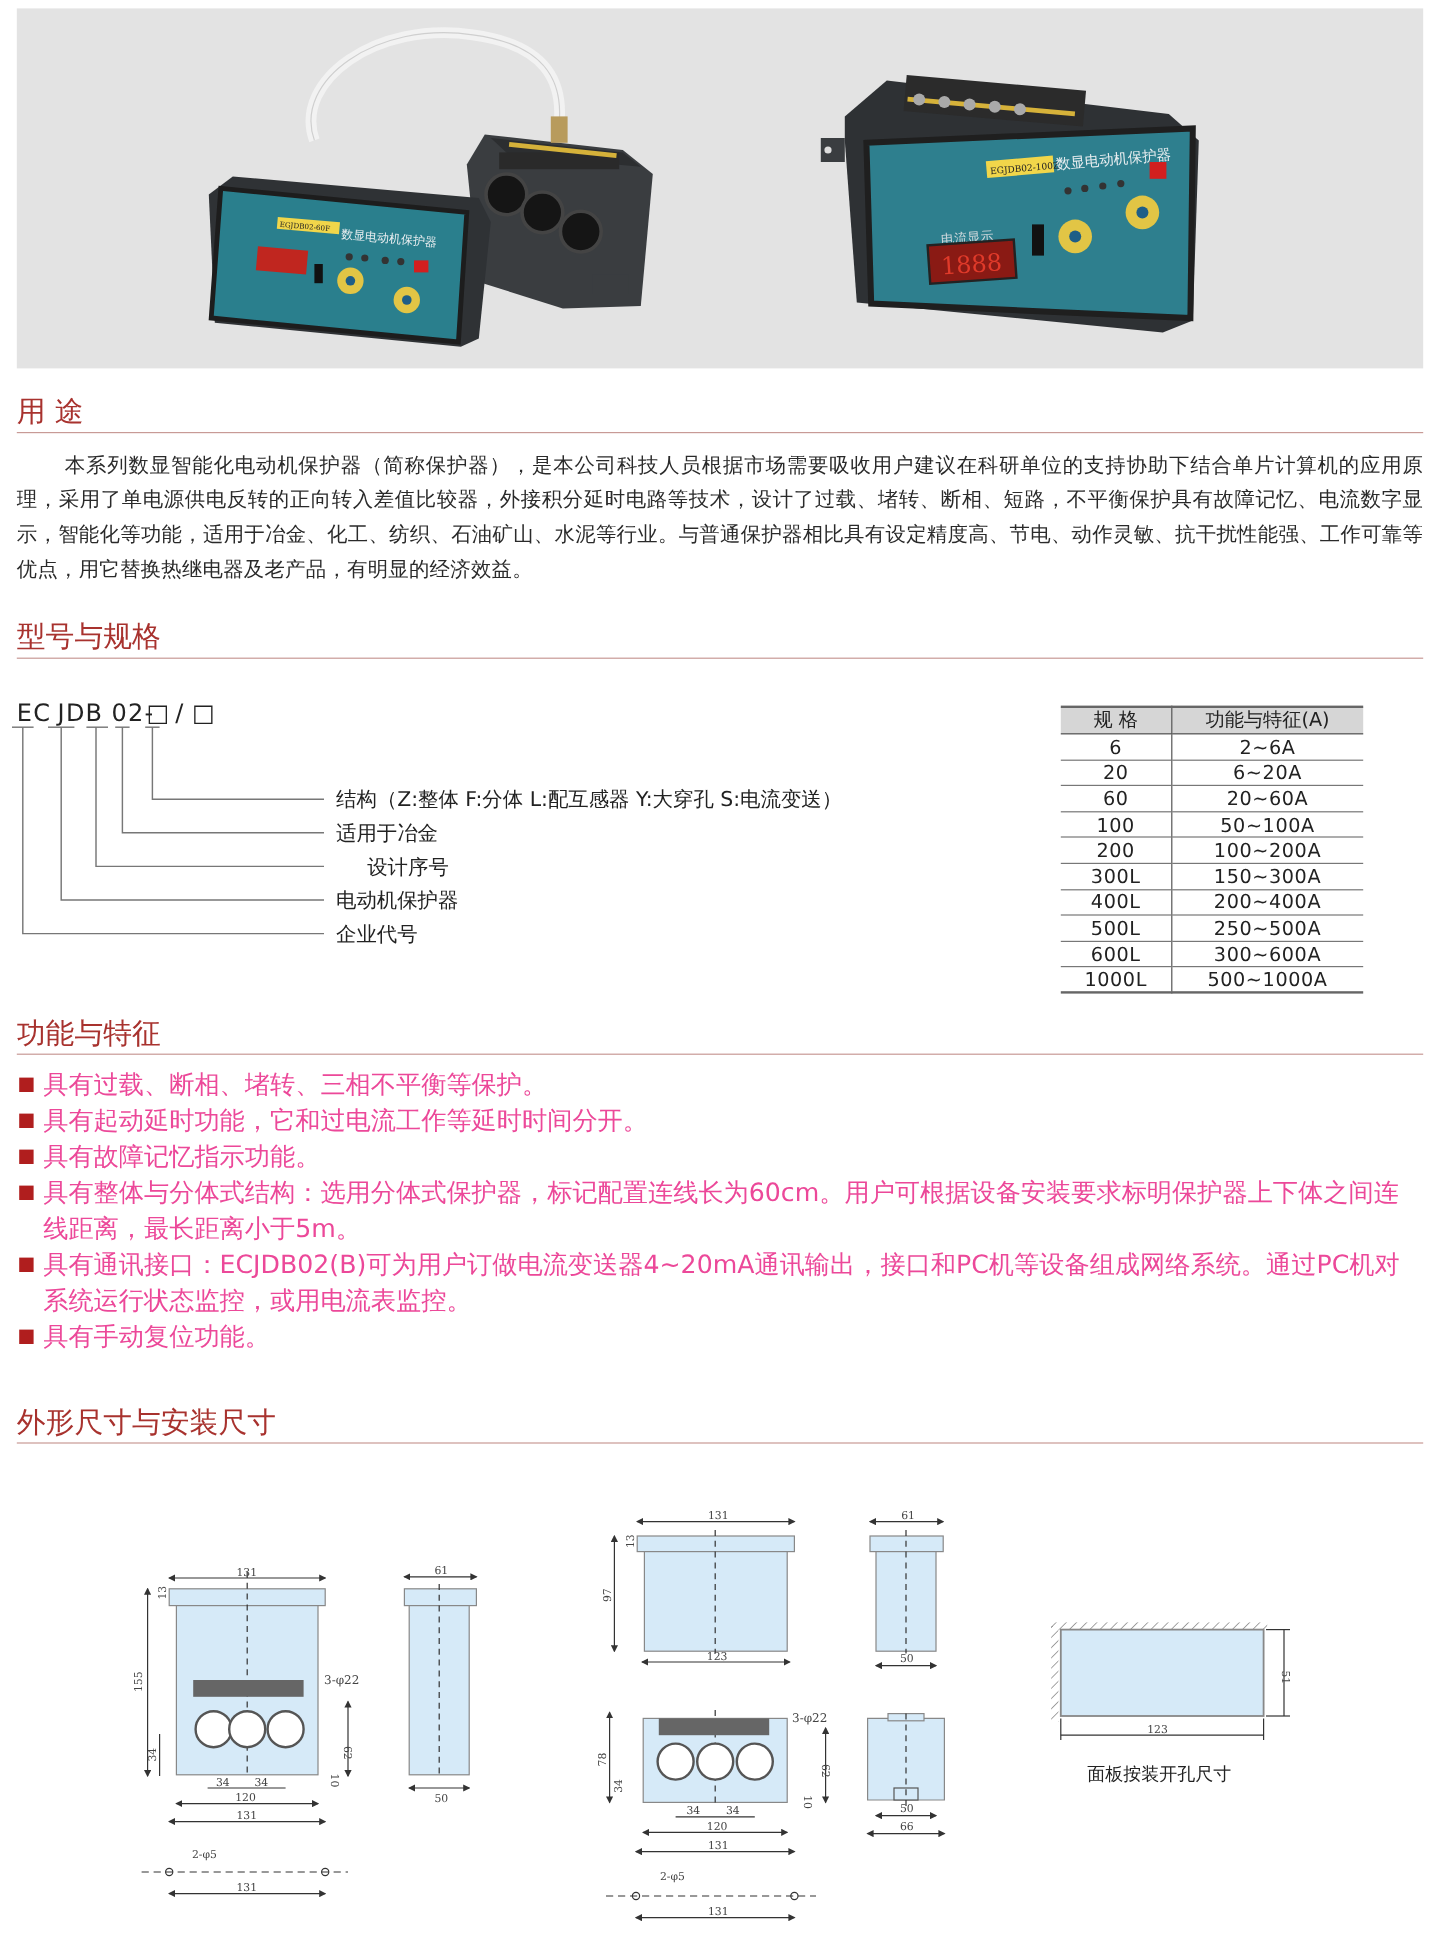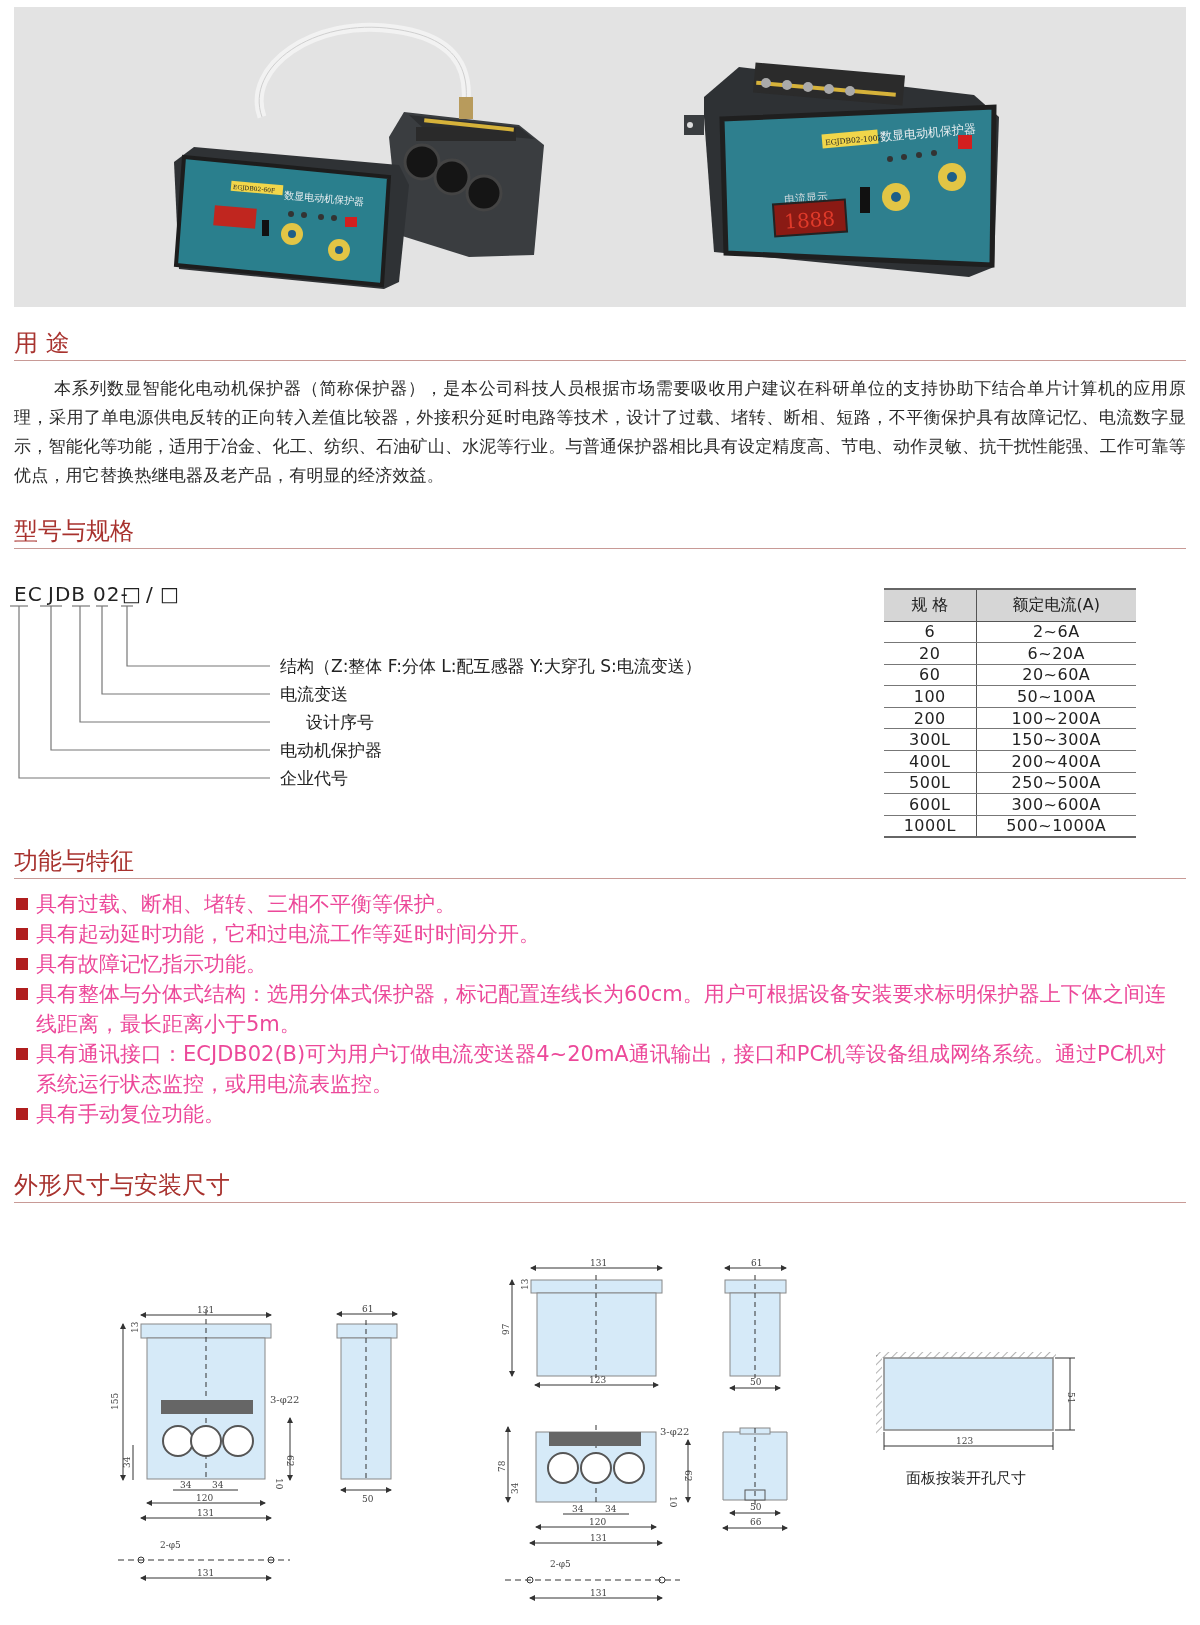--- a/index.html
+++ b/index.html
@@ -19,21 +19,21 @@
       position: absolute; left: 14px; width: 1172px; font-size: 17px; line-height: 29px; color: #2a2a2a;
       text-indent: 40px; letter-spacing: 0.2px; text-align: justify;
     }
     .model-code { position: absolute; left: 14px; top: 582px; font-size: 20px; letter-spacing: 1px; color: #222; }
     .code-seg { position: absolute; top: 0; white-space: nowrap; }
     .legend-label { position: absolute; font-size: 17px; color: #222; white-space: nowrap; }
     table.spec {
       position: absolute; left: 884px; top: 588px; width: 252px; border-collapse: collapse; font-size: 16px;
       border-top: 2px solid #666; border-bottom: 2px solid #666;
     }
-    table.spec th { background: #d6d6d6; font-weight: normal; font-size: 16px; height: 32px; border-bottom: 1.5px solid #555; }
+    table.spec th { background: #d6d6d6; font-weight: normal; font-size: 16px; height: 22px; border-bottom: 1.5px solid #555; }
     table.spec td { height: 21.6px; text-align: center; border-bottom: 1px solid #777; letter-spacing: 0.5px; }
     table.spec td:first-child, table.spec th:first-child { border-right: 1.5px solid #555; width: 92px; }
     .features { position: absolute; left: 14px; top: 889px; width: 1172px; }
     .feat { position: relative; padding-left: 22px; font-size: 21px; line-height: 30px; color: #ec4899; margin-bottom: 0; }
     .feat .bullet { position: absolute; left: 2px; top: 9px; width: 12px; height: 12px; background: #b01e1e; }
     .drawings { position: absolute; left: 0; top: 1235px; width: 1200px; height: 390px; }
     svg text { font-family: "DejaVu Serif", "Liberation Serif", serif; }
     .panel-caption { position: absolute; left: 906px; top: 1469px; font-size: 15px; color: #222; }
   </style>
 </head>
@@ -126,30 +126,30 @@
       <line x1="96" y1="6" x2="108" y2="6"></line>
       <line x1="121" y1="6" x2="133" y2="6"></line>
     <path d="M127 6 V 66 H 270"></path>
     <path d="M102 6 V 94 H 270"></path>
     <path d="M80 6 V 122 H 270"></path>
     <path d="M51 6 V 150 H 270"></path>
     <path d="M19 6 V 178 H 270"></path>
   </g>
 </svg>
 <div class="legend-label" style="left:280px;top:655px;">结构（Z:整体  F:分体  L:配互感器  Y:大穿孔 S:电流变送）</div>
-<div class="legend-label" style="left:280px;top:683px;">电流变送</div>
+<div class="legend-label" style="left:280px;top:683px;">适用于冶金</div>
 <div class="legend-label" style="left:280px;top:711px;margin-left:26px;">设计序号</div>
 <div class="legend-label" style="left:280px;top:739px;">电动机保护器</div>
 <div class="legend-label" style="left:280px;top:767px;">企业代号</div>
 
 <table class="spec">
   <thead>
     <tr>
       <th>规 格</th>
-      <th>额定电流(A)</th>
+      <th>功能与特征(A)</th>
     </tr>
   </thead>
   <tbody>
     <tr>
         <td>6</td>
         <td>2~6A</td>
       </tr>
     <tr>
         <td>20</td>
         <td>6~20A</td>

